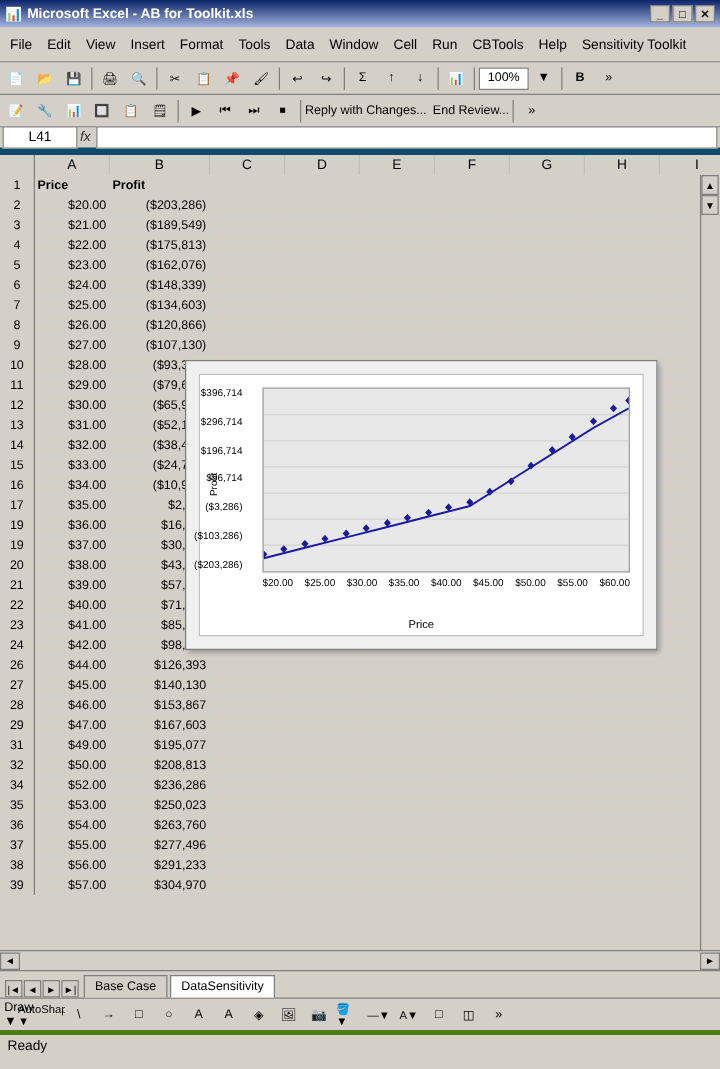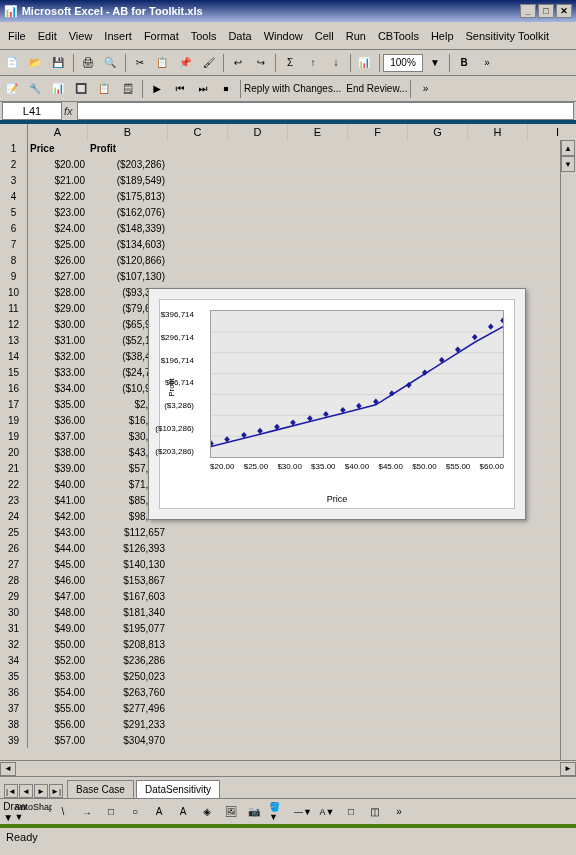--- a/index.html
+++ b/index.html
@@ -105,21 +105,21 @@
       font-size: 10px;
       background: white;
     }
 
     
     .formula-bar {
       background: #d4d0c8;
       height: 22px;
       display: flex;
       align-items: center;
-      border-bottom: 4px solid #0c4a6e;
+      border-bottom: 6px solid #0c4a6e;
       padding: 0 2px;
     }
     .cell-ref {
       width: 60px;
       height: 18px;
       border: 1px solid #808080;
       background: white;
       text-align: center;
       font-size: 11px;
       margin-right: 2px;
@@ -753,32 +753,20 @@
             <div class="cell cell-b">$98,920</div>
             <div class="cell cell-rest"></div>
             <div class="cell cell-rest"></div>
             <div class="cell cell-rest"></div>
             <div class="cell cell-rest"></div>
             <div class="cell cell-rest"></div>
             <div class="cell cell-rest"></div>
             <div class="cell cell-rest"></div>
           </div>
           <div class="grid-row">
-            <div class="row-num">25</div>
-            <div class="cell cell-a">$43.00</div>
-            <div class="cell cell-b">$112,657</div>
-            <div class="cell cell-rest"></div>
-            <div class="cell cell-rest"></div>
-            <div class="cell cell-rest"></div>
-            <div class="cell cell-rest"></div>
-            <div class="cell cell-rest"></div>
-            <div class="cell cell-rest"></div>
-            <div class="cell cell-rest"></div>
-          </div>
-          <div class="grid-row">
             <div class="row-num">26</div>
             <div class="cell cell-a">$44.00</div>
             <div class="cell cell-b">$126,393</div>
             <div class="cell cell-rest"></div>
             <div class="cell cell-rest"></div>
             <div class="cell cell-rest"></div>
             <div class="cell cell-rest"></div>
             <div class="cell cell-rest"></div>
             <div class="cell cell-rest"></div>
             <div class="cell cell-rest"></div>
@@ -804,32 +792,20 @@
             <div class="cell cell-rest"></div>
             <div class="cell cell-rest"></div>
             <div class="cell cell-rest"></div>
             <div class="cell cell-rest"></div>
             <div class="cell cell-rest"></div>
           </div>
           <div class="grid-row">
             <div class="row-num">29</div>
             <div class="cell cell-a">$47.00</div>
             <div class="cell cell-b">$167,603</div>
-            <div class="cell cell-rest"></div>
-            <div class="cell cell-rest"></div>
-            <div class="cell cell-rest"></div>
-            <div class="cell cell-rest"></div>
-            <div class="cell cell-rest"></div>
-            <div class="cell cell-rest"></div>
-            <div class="cell cell-rest"></div>
-          </div>
-          <div class="grid-row">
-            <div class="row-num">30</div>
-            <div class="cell cell-a">$48.00</div>
-            <div class="cell cell-b">$181,340</div>
             <div class="cell cell-rest"></div>
             <div class="cell cell-rest"></div>
             <div class="cell cell-rest"></div>
             <div class="cell cell-rest"></div>
             <div class="cell cell-rest"></div>
             <div class="cell cell-rest"></div>
             <div class="cell cell-rest"></div>
           </div>
           <div class="grid-row">
             <div class="row-num">31</div>

